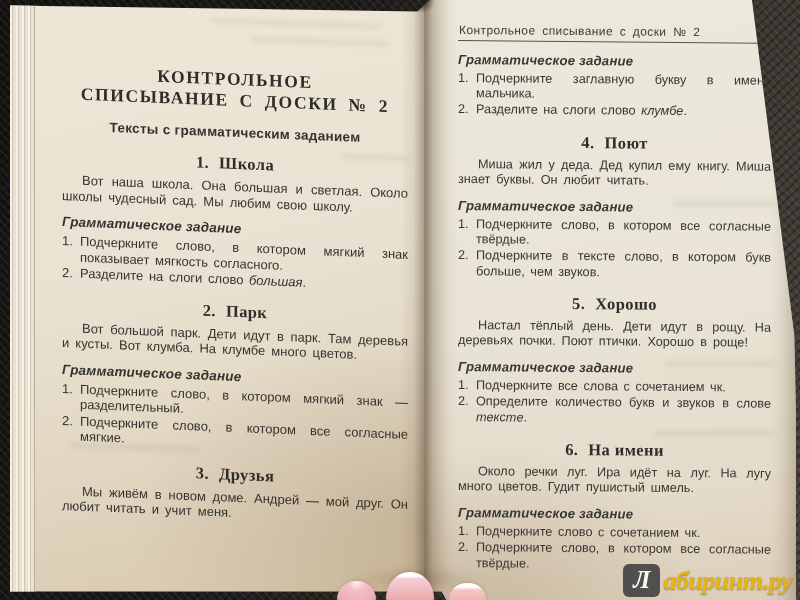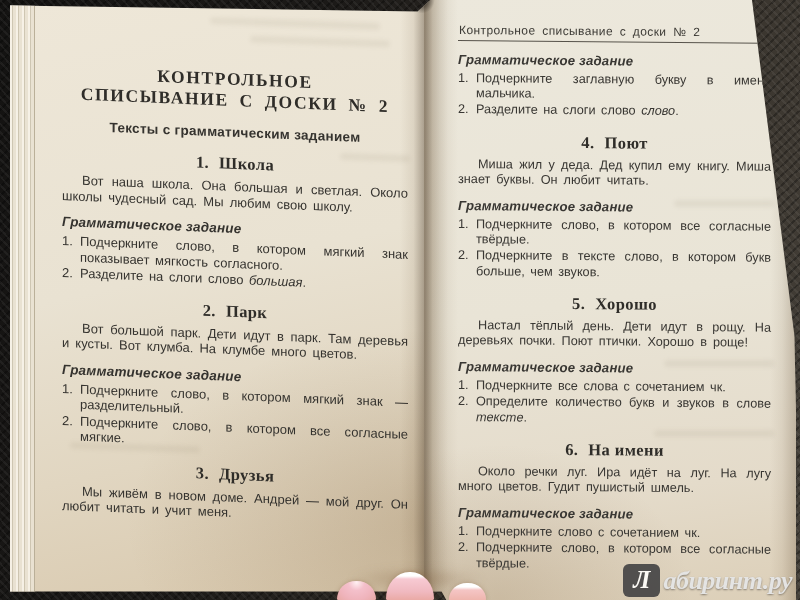--- a/index.html
+++ b/index.html
@@ -79,21 +79,21 @@
   .finger-3{left:449px;top:583px;width:37px;height:18px;
     background:linear-gradient(#ffffff 0 4px, #f5c5c5 7px, #eeb4ab 100%);
     border-radius:50% 50% 16% 16% / 94% 94% 10% 10%;box-shadow:0 0 4px rgba(130,85,55,.35);}
 
   .watermark{position:absolute;right:8px;bottom:3px;display:flex;align-items:center;gap:3px;opacity:.96;}
   .wm-box{width:37px;height:33px;background:rgba(60,60,62,0.9);border-radius:6px;
     display:flex;align-items:center;justify-content:center;
     font-family:"Liberation Serif",serif;font-style:italic;font-weight:bold;
     font-size:25px;color:#fdfbf7;padding-bottom:2px;box-sizing:border-box;}
   .wm-text{font-family:"Liberation Serif",serif;font-style:italic;font-weight:bold;
-    font-size:26px;color:#e5e5e5;letter-spacing:-0.5px;
+    font-size:26px;color:#eab308;letter-spacing:-0.5px;
     text-shadow:0 1px 2px rgba(55,50,45,0.55);}
 </style>
 </head>
 <body>
 
 <div class="book">
 
   <div class="page page-left">
     <div class="edges"></div>
     <div class="smudge" style="left:200px;top:16px;width:170px;transform:rotate(2deg);"></div>
@@ -149,21 +149,21 @@
       </div>
       <div>
           <section class="section">
             <p class="grammar">Грамматическое задание</p>
             <div class="task">
               <span class="task-num">1.</span>
               <p class="task-text"><span class="seg">Подчеркните заглавную букву в имени мальчика.</span></p>
             </div>
             <div class="task">
               <span class="task-num">2.</span>
-              <p class="task-text"><span class="seg">Разделите на слоги слово </span><i class="seg">слово</i><span class="seg">.</span></p>
+              <p class="task-text"><span class="seg">Разделите на слоги слово </span><i class="seg">клумбе</i><span class="seg">.</span></p>
             </div>
           </section>
           <section class="section">
             <h2 class="sec-heading"><span class="sec-num">4.</span><span class="sec-title">Поют</span></h2>
             <p class="sec-body">Миша жил у деда. Дед купил ему книгу. Миша знает буквы. Он любит читать.</p>
             <p class="grammar">Грамматическое задание</p>
             <div class="task">
               <span class="task-num">1.</span>
               <p class="task-text"><span class="seg">Подчеркните слово, в котором все согласные твёрдые.</span></p>
             </div>

